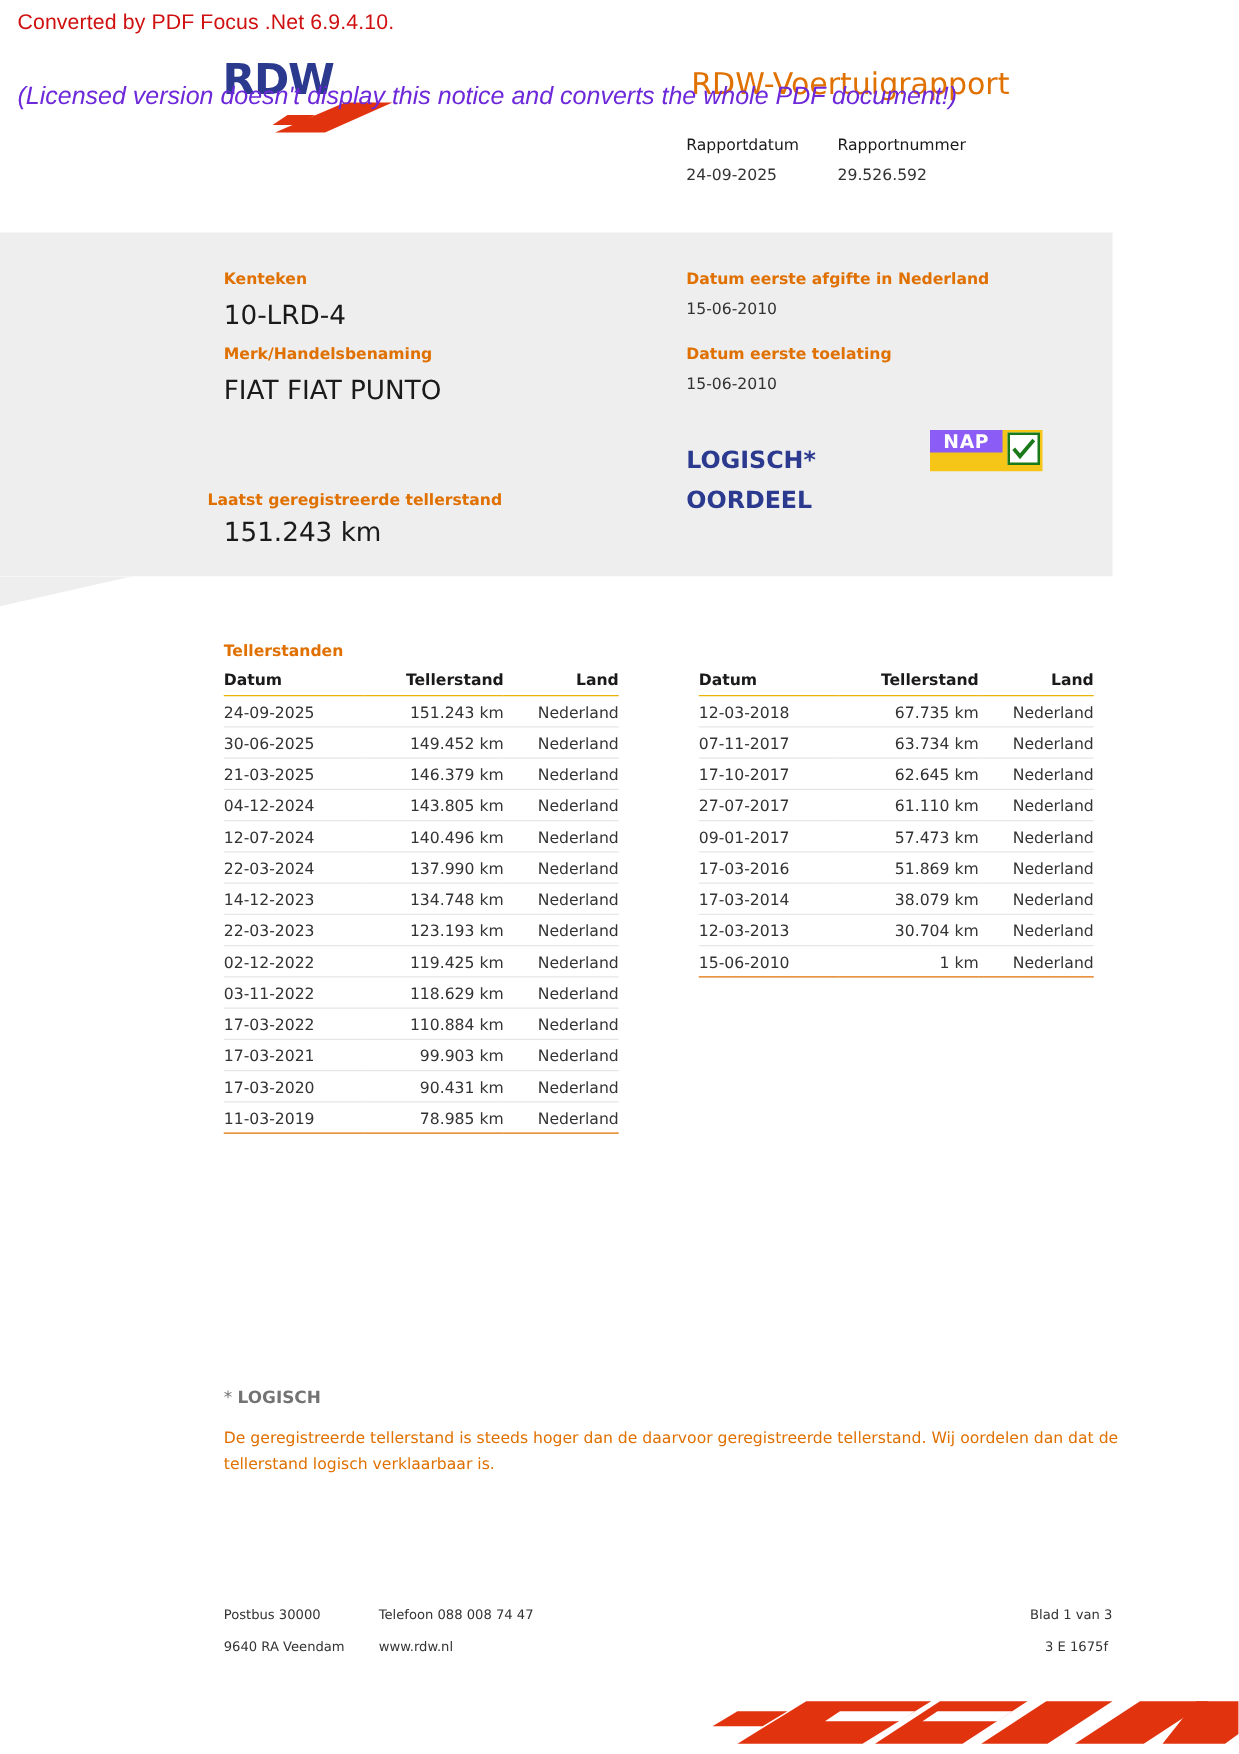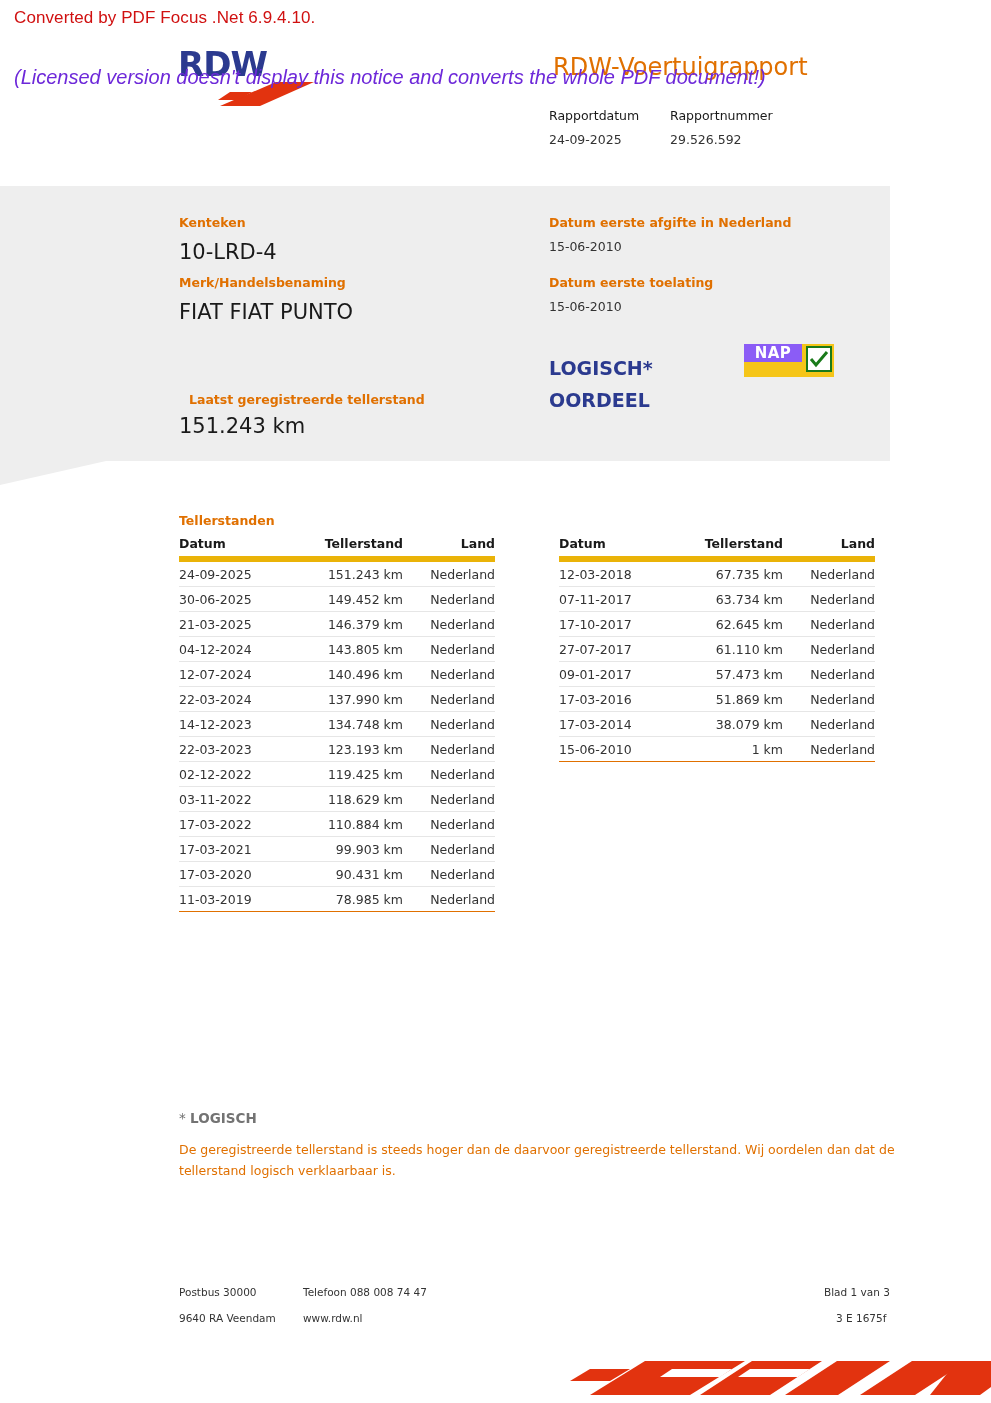--- a/index.html
+++ b/index.html
@@ -190,21 +190,21 @@
     font-size: 12.5px;
     color: #222;
   }
   #table-left  { left: 179px; top: 534px; width: 316px; }
   #table-right { left: 559px; top: 534px; width: 316px; }
   .odo-table th {
     font-weight: bold;
     font-size: 12.5px;
     color: #1a1a1a;
     padding: 2px 0 5px 0;
-    border-bottom: 6px solid #eab308;
+    border-bottom: 1px solid #eab308;
   }
   .odo-table td {
     padding: 4.5px 0;
     border-bottom: 1px solid #e6e6e6;
     color: #333;
   }
   .odo-table tr:last-child td { border-bottom: 1px solid #e07000; }
   .col-datum { text-align: left;  width: 112px; }
   .col-stand { text-align: right; width: 112px; padding-right: 2px; }
   .col-land  { text-align: right; width: 92px; }
@@ -284,21 +284,21 @@
 </div>
 
 <div class="panel"></div>
 
 <div class="p-label" style="left:179px; top:215px;">Kenteken</div>
 <div class="p-value-lg" style="left:179px; top:240px;">10-LRD-4</div>
 
 <div class="p-label" style="left:179px; top:275px;">Merk/Handelsbenaming</div>
 <div class="p-value-lg" style="left:179px; top:300px;">FIAT FIAT PUNTO</div>
 
-<div class="p-label" style="left:189px; top:392px;">Laatst geregistreerde tellerstand</div>
+<div class="p-label" style="left:166px; top:392px;">Laatst geregistreerde tellerstand</div>
 <div class="p-value-lg" style="left:179px; top:414px;">151.243 km</div>
 
 <div class="p-label" style="left:549px; top:215px;">Datum eerste afgifte in Nederland</div>
 <div class="p-value-sm" style="left:549px; top:239px;">15-06-2010</div>
 
 <div class="p-label" style="left:549px; top:275px;">Datum eerste toelating</div>
 <div class="p-value-sm" style="left:549px; top:299px;">15-06-2010</div>
 
 <div class="verdict">
   <div>LOGISCH*</div>
@@ -433,20 +433,25 @@
         <td class="col-land">Nederland</td>
       </tr>
       <tr>
         <td class="col-datum">17-03-2016</td>
         <td class="col-stand">51.869 km</td>
         <td class="col-land">Nederland</td>
       </tr>
       <tr>
         <td class="col-datum">17-03-2014</td>
         <td class="col-stand">38.079 km</td>
+        <td class="col-land">Nederland</td>
+      </tr>
+      <tr>
+        <td class="col-datum">12-03-2013</td>
+        <td class="col-stand">30.704 km</td>
         <td class="col-land">Nederland</td>
       </tr>
       <tr>
         <td class="col-datum">15-06-2010</td>
         <td class="col-stand">1 km</td>
         <td class="col-land">Nederland</td>
       </tr>
     </tbody>
 </table>
 

